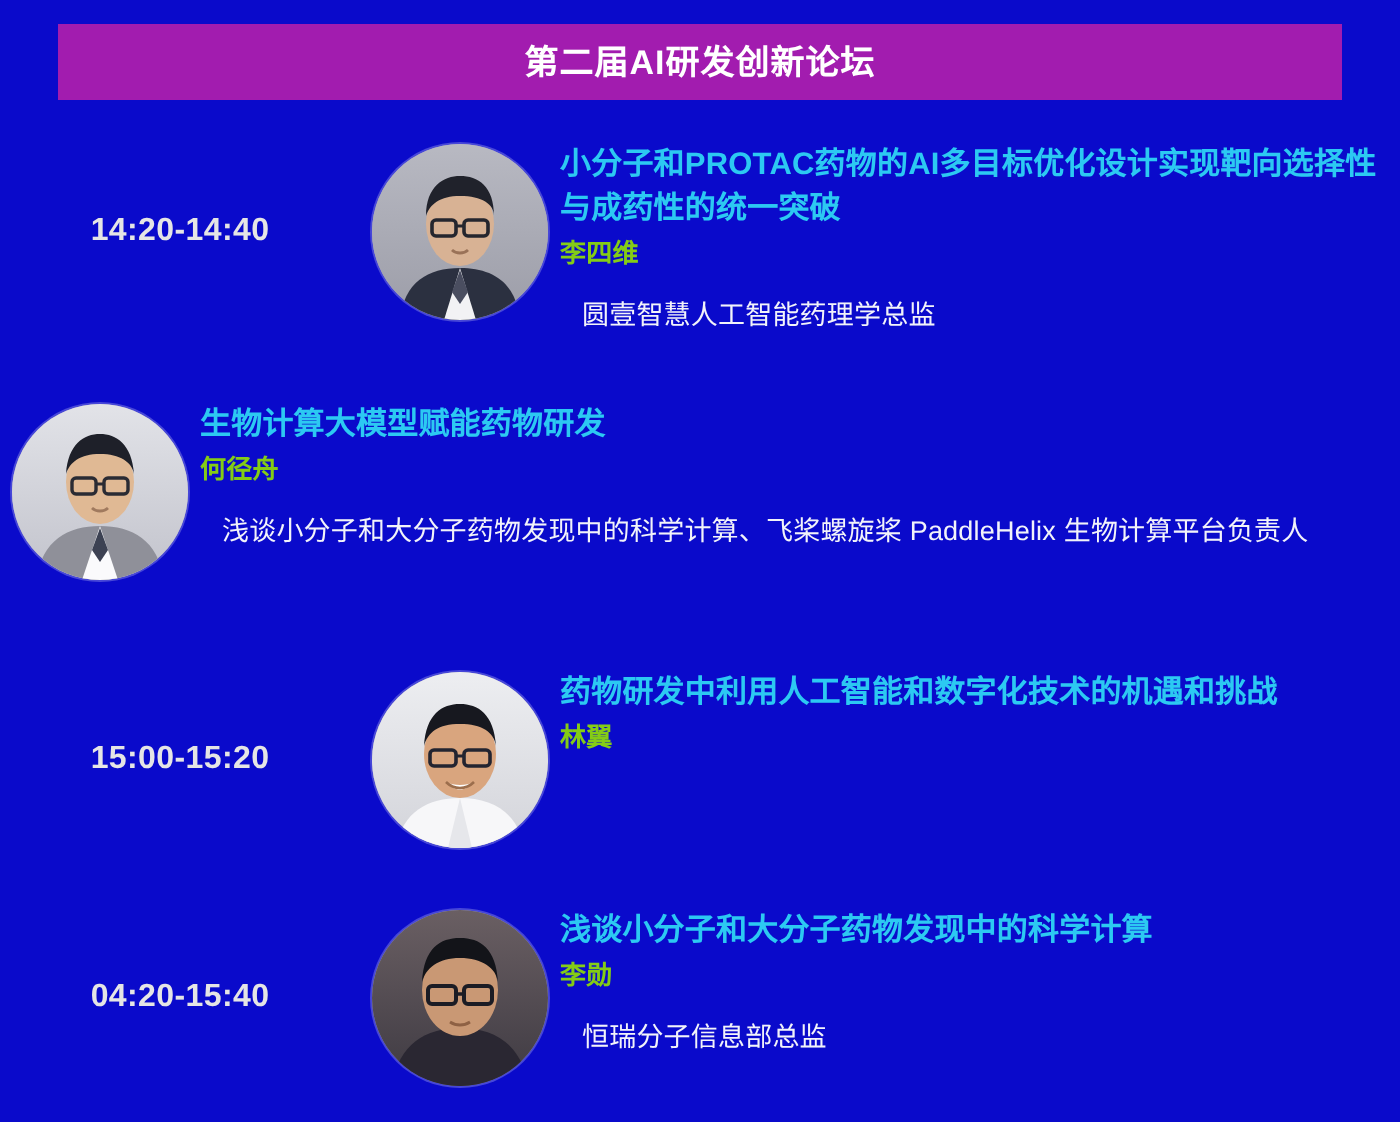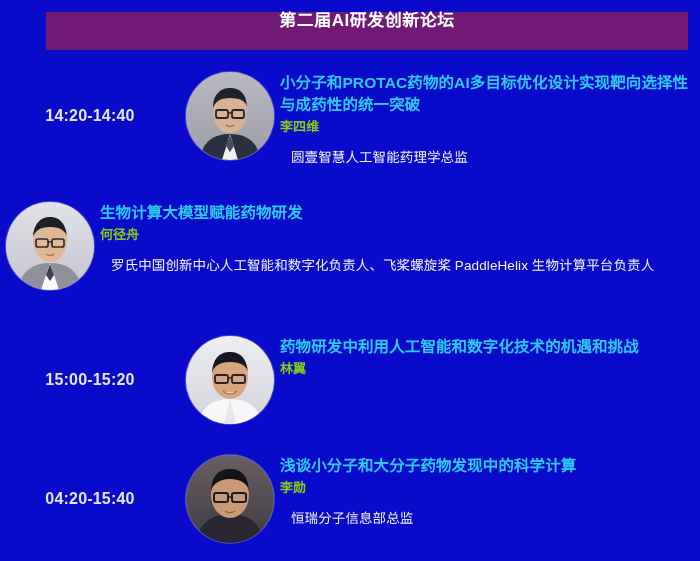--- a/index.html
+++ b/index.html
@@ -20,26 +20,27 @@
     position: relative;
     width: 700px;
     height: 561px;
     background: #0A0ACB;
     box-sizing: border-box;
   }
 
   
   .banner {
     position: absolute;
-    left: 46px;
+    left: 29px;
     top: 12px;
     width: 642px;
     height: 38px;
-    background: #701a75;
-    display: flex;
+    background: #a21caf;
+    display: flex;
+    align-items: center;
     justify-content: center;
   }
   .banner-title {
     color: #FFFFFF;
     font-size: 17px;
     font-weight: bold;
     letter-spacing: 0.5px;
     line-height: 1;
     white-space: nowrap;
   }
@@ -194,21 +195,21 @@
             <rect x="30" y="37" width="12" height="8" rx="2" fill="none" stroke="#2A2B33" stroke-width="1.7"></rect>
             <rect x="46" y="37" width="12" height="8" rx="2" fill="none" stroke="#2A2B33" stroke-width="1.7"></rect>
             <line x1="42" y1="40" x2="46" y2="40" stroke="#2A2B33" stroke-width="1.5"></line>
             <path d="M40 52 C42 54 46 54 48 52" stroke="#A07A5E" stroke-width="1.4" fill="none"></path>
           </svg>
         </div>
       </div>
       <div class="info-cell">
         <div class="talk-title">生物计算大模型赋能药物研发</div>
         <div class="speaker-name">何径舟</div>
-        <div class="speaker-org">罗氏中国创新中心人工智能和数字化负责人、飞桨螺旋桨 PaddleHelix 生物计算平台负责人</div>
+        <div class="speaker-org">浅谈小分子和大分子药物发现中的科学计算、飞桨螺旋桨 PaddleHelix 生物计算平台负责人</div>
       </div>
     </div>
 
     <div class="row row-2">
       <div class="time-cell">
         <span class="time-text">15:00-15:20</span>
       </div>
       <div class="avatar-cell">
         <div class="avatar">
           <svg viewBox="0 0 88 88" xmlns="http://www.w3.org/2000/svg" aria-hidden="true">

